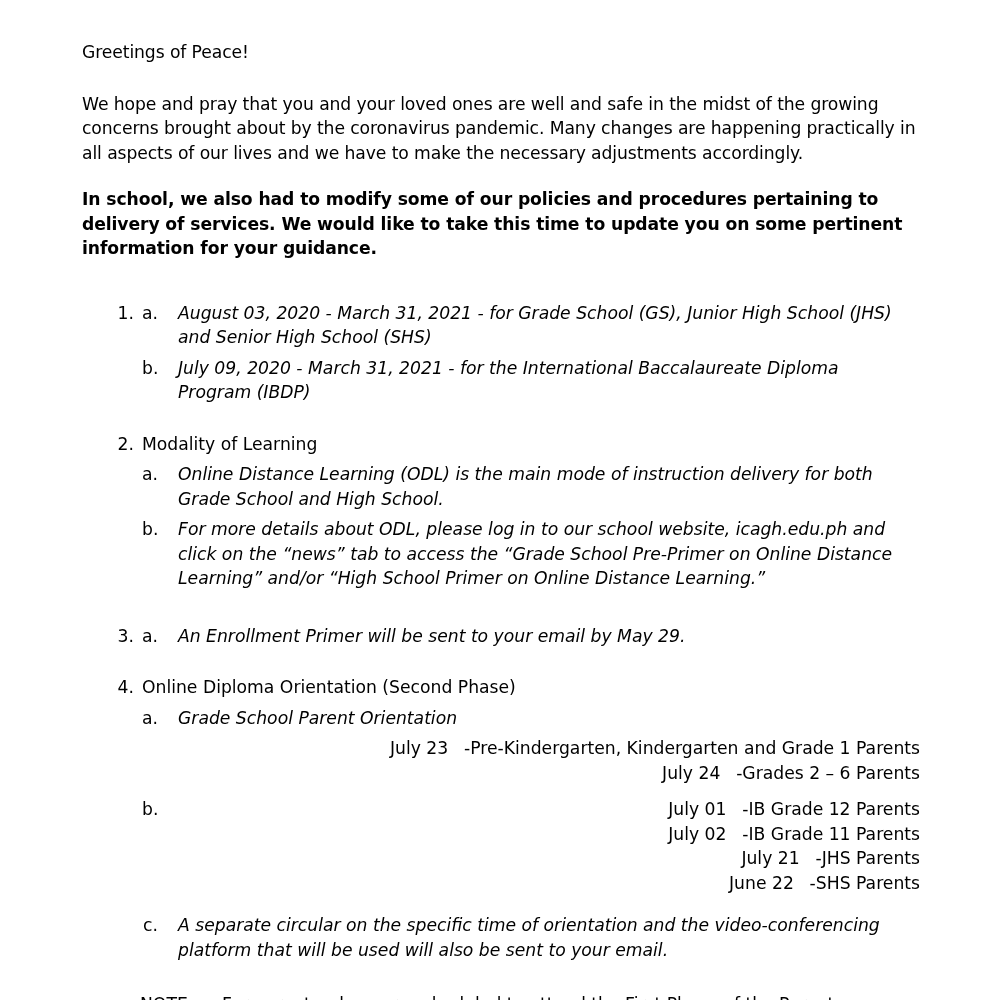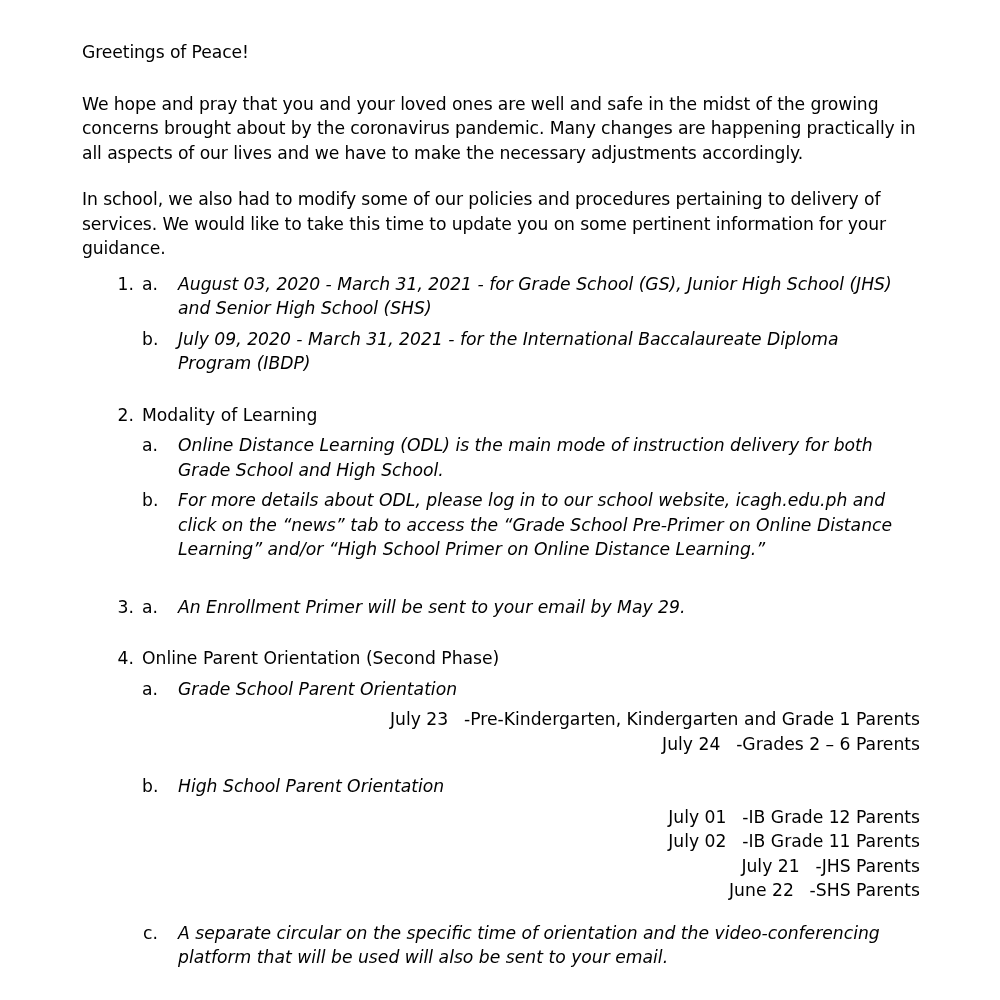--- a/index.html
+++ b/index.html
@@ -25,21 +25,22 @@
     font-size: 17.2px;
     line-height: 24.5px;
     margin: 0 0 22px 0;
     text-align: left;
     letter-spacing: -0.1px;
   }
   .greeting {
     margin-bottom: 27px;
   }
   .intro-2 {
-    margin-bottom: 11px;
+    margin-bottom: 40px;
+    font-weight: bold;
   }
 
   
   ol.outer {
     list-style: none;
     margin: 0;
     padding: 0;
   }
   ol.outer > li {
     position: relative;
@@ -182,36 +183,35 @@
         <li>
           <span class="alpha">a.</span>
           <p class="sub-text">An Enrollment Primer will be sent to your email by May 29.</p>
         </li>
       </ol>
       <div class="gap-after"></div>
     </li>
 
     <li>
       <span class="num">4.</span>
-      <p class="item-title">Online Parent Orientation (Second Phase)</p>
+      <p class="item-title">Online Diploma Orientation (Second Phase)</p>
       <ol class="inner">
 
         <li>
           <span class="alpha">a.</span>
           <p class="sub-text">Grade School Parent Orientation</p>
           <ul class="sched">
             <li><span class="date">July 23</span><span class="dash">-</span><span>Pre-Kindergarten, Kindergarten and Grade 1 Parents</span></li>
             <li><span class="date">July 24</span><span class="dash">-</span><span>Grades 2 – 6 Parents</span></li>
           </ul>
           <div class="gap-small"></div>
         </li>
 
         <li>
           <span class="alpha">b.</span>
-          <p class="sub-text">High School Parent Orientation</p>
           <ul class="sched">
             <li><span class="date">July 01</span><span class="dash">-</span><span>IB Grade 12 Parents</span></li>
             <li><span class="date">July 02</span><span class="dash">-</span><span>IB Grade 11 Parents</span></li>
             <li><span class="date">July 21</span><span class="dash">-</span><span>JHS Parents</span></li>
             <li><span class="date">June 22</span><span class="dash">-</span><span>SHS Parents</span></li>
           </ul>
           <div class="gap-small"></div>
         </li>
 
         <li>

